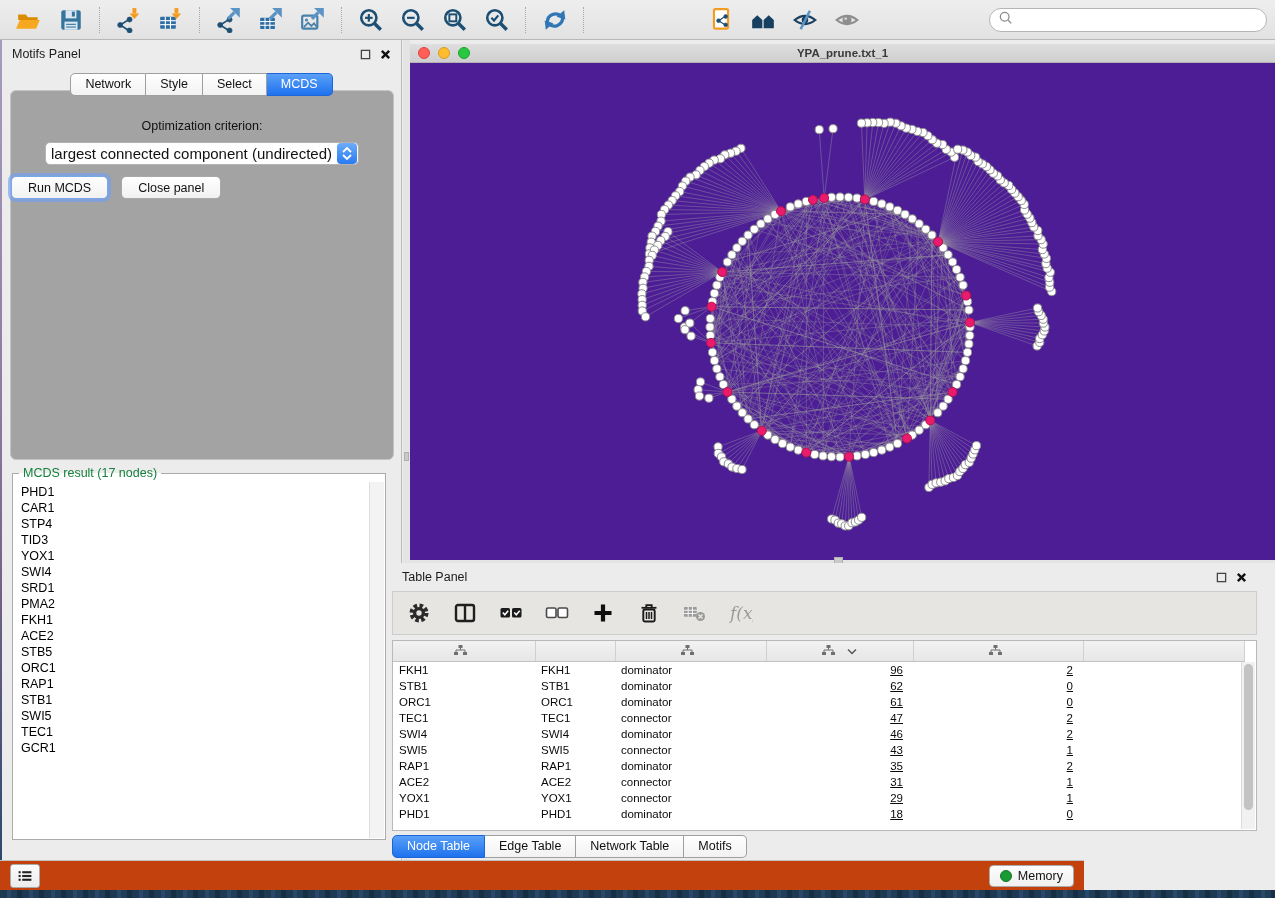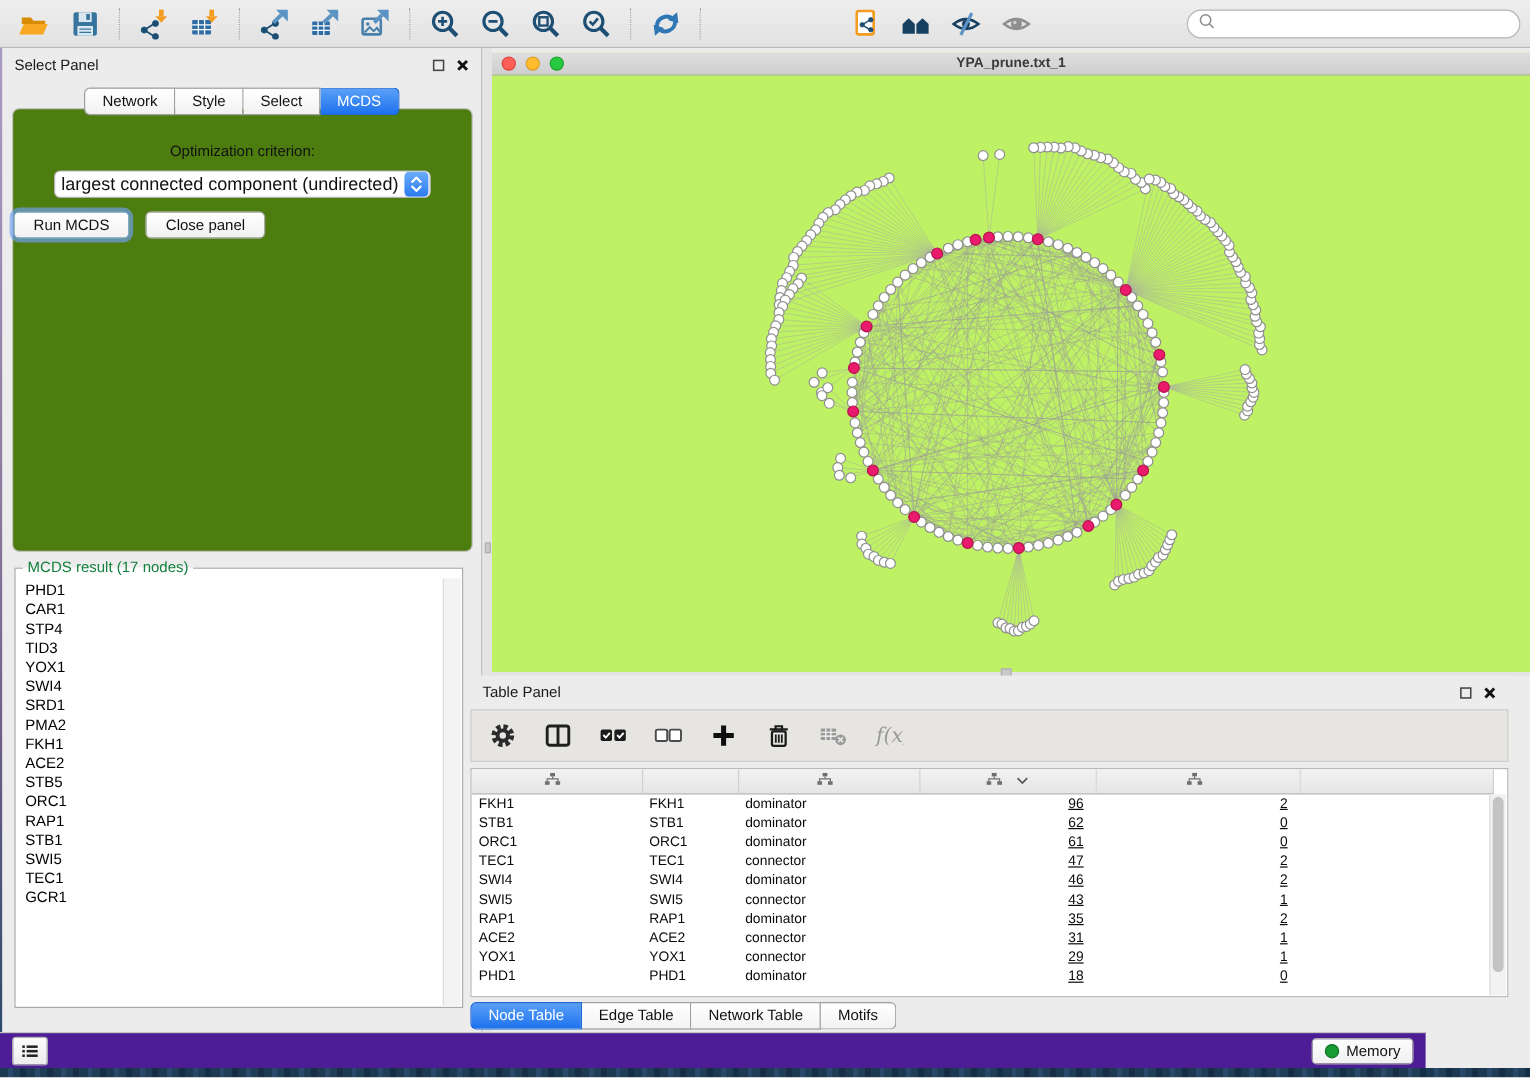--- a/index.html
+++ b/index.html
@@ -22,42 +22,42 @@
   #control-panel{position:absolute;left:2px;top:40px;width:400px;height:820px;background:#ececec;border-right:1px solid #bcbcbc;box-sizing:border-box;}
   .panel-header{height:28px;display:flex;align-items:center;padding:0 10px;font-size:12.5px;color:#1a1a1a;}
   .panel-header .ph-title{flex:1;}
   .ph-icons{display:flex;align-items:center;gap:9px;}
   .ph-icons svg{display:block;}
   #cp-tabs{position:absolute;left:0;top:33px;width:100%;display:flex;justify-content:center;z-index:3;}
   .seg-tab{height:21px;line-height:21px;padding:0 14px;font-size:12.5px;background:linear-gradient(#ffffff,#f2f2f2);border:1px solid #9f9f9f;border-left:none;color:#111;}
   .seg-tab:first-child{border-left:1px solid #9f9f9f;border-radius:5px 0 0 5px;}
   .seg-tab:last-child{border-radius:0 5px 5px 0;}
   .seg-tab.active{background:linear-gradient(#5aa0f8,#1e72ee);color:#fff;border-color:#1d66d8;}
-  #cp-box{position:absolute;left:8px;top:50px;width:384px;height:370px;background:#4d7c0f;border:1px solid #c6c4c1;border-radius:6px;box-sizing:border-box;}
+  #cp-box{position:absolute;left:8px;top:50px;width:384px;height:370px;background:#a3a3a3;border:1px solid #c6c4c1;border-radius:6px;box-sizing:border-box;}
   #criterion-label{margin-top:28px;text-align:center;font-size:12.5px;color:#111;}
   #criterion-dd{margin:9px auto 0 auto;width:314px;height:23px;background:#fff;border:1px solid #b3b3b3;border-radius:5px;display:flex;align-items:center;box-sizing:border-box;overflow:hidden;}
   #criterion-value{flex:1;text-align:center;font-size:15px;color:#111;white-space:nowrap;}
   #dd-stepper{width:20px;height:21px;background:linear-gradient(#6cacf9,#2a7bf0);border-radius:4px;margin-right:1px;display:flex;flex-direction:column;align-items:center;justify-content:center;gap:1px;}
   #cp-buttons{margin-top:11px;display:flex;justify-content:flex-start;gap:13px;}
   .mac-btn{height:23px;background:linear-gradient(#ffffff,#f1f1f1);border:1px solid #a9a9a9;border-radius:5px;font-size:12.5px;color:#111;padding:0 16px;display:flex;align-items:center;}
   .mac-btn.focus-ring{box-shadow:0 0 0 3px rgba(110,160,245,.65);border-color:#7ba7e8;}
 
   #mcds-result{position:absolute;left:10px;top:426px;width:374px;height:374px;border:1px solid #ababab;background:#fff;margin:0;padding:0;box-sizing:border-box;}
   #mcds-result legend{font-size:12.5px;color:#15803d;margin-left:6px;padding:0 4px;}
   #mcds-list{position:absolute;left:1px;top:2px;right:15px;bottom:1px;overflow:hidden;font-size:12.5px;line-height:16px;color:#000;padding:2px 0 0 7px;}
   #mcds-scroll{position:absolute;right:1px;top:2px;width:14px;bottom:1px;background:#f3f3f3;border-left:1px solid #ddd;}
 
   
   #v-splitter{position:absolute;left:403px;top:40px;width:7px;height:820px;background:#e4e4e4;}
   #v-splitter .grip{position:absolute;left:1px;top:412px;width:5px;height:9px;background:#c9c9c9;border:1px solid #b0b0b0;box-sizing:border-box;}
   #h-splitter{position:absolute;left:410px;top:560px;width:865px;height:3px;background:#e4e4e4;}
   #h-splitter .grip{position:absolute;left:424px;top:-3px;width:9px;height:8px;background:#c9c9c9;border:1px solid #b0b0b0;box-sizing:border-box;}
 
   
-  #net-window{position:absolute;left:410px;top:44px;width:865px;height:516px;background:#bef264;}
+  #net-window{position:absolute;left:410px;top:44px;width:865px;height:516px;background:#4c1d95;}
   #net-titlebar{height:18px;background:linear-gradient(#dedede,#cfcfcf);border-bottom:1px solid #b2b2b2;display:flex;align-items:center;position:relative;}
   .lights{display:flex;gap:8px;margin-left:8px;}
   .light{width:12px;height:12px;border-radius:50%;box-sizing:border-box;}
   .light.red{background:#ff5f57;border:1px solid #e0443e;}
   .light.yellow{background:#febc2e;border:1px solid #d89e24;}
   .light.green{background:#28c840;border:1px solid #1da32f;}
   #net-title{position:absolute;left:0;right:0;text-align:center;font-size:11.5px;font-weight:bold;color:#3a3a3a;}
   #net-svg{display:block;}
 
   
@@ -68,21 +68,21 @@
   #tp-table table{border-collapse:collapse;table-layout:fixed;width:852px;font-size:11.5px;}
   #tp-table th{height:20px;background:linear-gradient(#f2f2f2,#e6e6e6);border-right:1px solid #d0d0d0;border-bottom:1px solid #c2c2c2;font-weight:normal;color:#222;padding:0 4px;white-space:nowrap;overflow:hidden;}
   .th-inner{display:flex;align-items:center;justify-content:center;gap:6px;}
   #tp-table td{height:16px;padding:0 10px 0 6px;color:#0a0a0a;white-space:nowrap;overflow:hidden;}
   td.num{text-align:right;text-decoration:underline;}
   #tp-scroll{position:absolute;right:1px;top:21px;width:13px;bottom:1px;background:#f1f1f1;border-left:1px solid #dcdcdc;}
   #tp-scroll .thumb{position:absolute;left:1.5px;top:2px;width:9px;height:146px;background:#c3c3c3;border-radius:5px;}
   #tp-tabs{position:absolute;left:0;top:272px;width:865px;display:flex;justify-content:flex-start;}
 
   
-  #status-bar{position:absolute;left:0;top:860px;width:1188px;height:30px;background:#4c1d95;border-top:1px solid #c2c2c2;box-sizing:border-box;display:flex;align-items:center;padding:0 10px;}
+  #status-bar{position:absolute;left:0;top:860px;width:1084px;height:30px;background:#c2410c;border-top:1px solid #c2c2c2;box-sizing:border-box;display:flex;align-items:center;padding:0 10px;}
   #menu-btn{width:28px;height:22px;background:linear-gradient(#fbfbfb,#ededed);border:1px solid #ababab;border-radius:3px;display:flex;align-items:center;justify-content:center;}
   #memory-btn{margin-left:auto;height:22px;background:linear-gradient(#fdfdfd,#f0f0f0);border:1px solid #ababab;border-radius:4px;display:flex;align-items:center;gap:6px;padding:0 10px;font-size:12.5px;color:#111;}
   #memory-dot{width:12px;height:12px;border-radius:50%;background:#189b33;border:1px solid #117526;box-sizing:border-box;}
 </style>
 </head>
 <body>
 
 <div id="app">
 
   <div id="toolbar">
@@ -252,21 +252,21 @@
           </svg>
       </span>
       <input id="search-input" placeholder="" style="">
     </div>
   </div>
 
   <div id="left-strip"></div>
 
   <div id="control-panel">
     <div class="panel-header">
-      <span class="ph-title">Select Panel</span>
+      <span class="ph-title">Motifs Panel</span>
       <span class="ph-icons">
         <span>
             <svg width="11" height="11" viewBox="0 0 12 12">
               <rect x="1.5" y="1.5" width="9" height="9" fill="none" stroke="#444" stroke-width="1.4"></rect>
             </svg>
           </span>
         <span>
             <svg width="11" height="11" viewBox="0 0 12 12">
               <path d="M2 2 L10 10 M10 2 L2 10" stroke="#111" stroke-width="2.6"></path>
             </svg>

